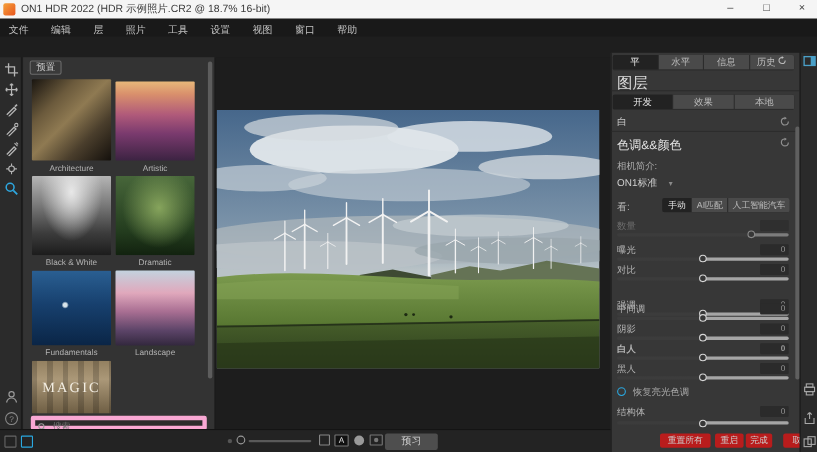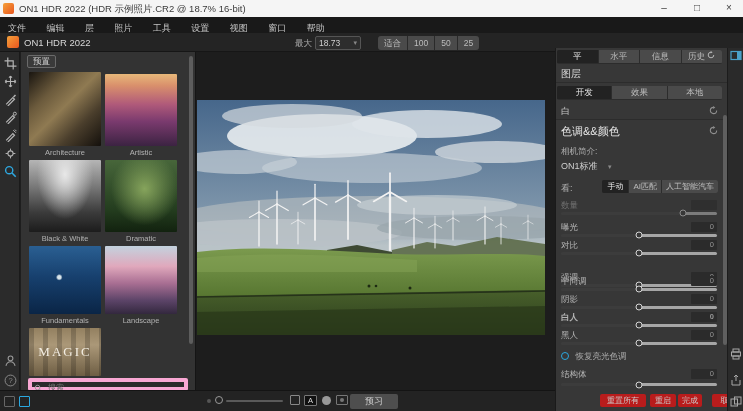--- a/index.html
+++ b/index.html
@@ -101,32 +101,20 @@
     <span class="menu-item">编辑</span>
     <span class="menu-item">层</span>
     <span class="menu-item">照片</span>
     <span class="menu-item">工具</span>
     <span class="menu-item">设置</span>
     <span class="menu-item">视图</span>
     <span class="menu-item">窗口</span>
     <span class="menu-item">帮助</span>
   </div>
 
-  <div id="appheader">
-    <span id="ah-logo"></span>
-    <span id="ah-name">ON1 HDR 2022</span>
-    <span id="zoom-label">最大</span>
-    <span id="zoom-box"><span>18.73</span><span class="chev">▾</span></span>
-    <span id="fit-group">
-      <span class="seg">适合</span>
-      <span class="seg">100</span>
-      <span class="seg">50</span>
-      <span class="seg">25</span>
-    </span>
-  </div>
 
   <div id="toolrail">
     <svg class="rail-ic" style="top:5px" viewBox="0 0 12 12">
         <path d="M3.5,0.5 V8.5 H11.5 M0.5,3.5 H8.5 V11.5" fill="none" stroke="#b5b5b5" stroke-width="1.1"></path>
       </svg>
     <svg class="rail-ic" style="top:23px" viewBox="0 0 12 12">
         <path d="M6,1 V11 M1,6 H11 M6,1 L4.6,2.4 M6,1 L7.4,2.4 M6,11 L4.6,9.6 M6,11 L7.4,9.6 M1,6 L2.4,4.6 M1,6 L2.4,7.4 M11,6 L9.6,4.6 M11,6 L9.6,7.4" fill="none" stroke="#b5b5b5" stroke-width="1"></path>
       </svg>
     <svg class="rail-ic" style="top:41px" viewBox="0 0 12 12">
         <path d="M2,10.5 L8.2,4.3 L9.7,5.8 L3.5,12" fill="none" stroke="#b5b5b5" stroke-width="1.1"></path>
@@ -254,21 +242,21 @@
     <div class="rtabs" style="top:2px;height:14px;">
       <span class="seg active">平</span>
       <span class="seg">水平</span>
       <span class="seg">信息</span>
       <span class="seg"><span>历史</span> <svg width="8" height="8" viewBox="0 0 10 10">
             <path d="M8.5,5 A3.5,3.5 0 1 1 5,1.5" fill="none" stroke="#bbb" stroke-width="1.2"></path>
             <path d="M4.6,0 L7,1.6 L4.6,3.2 Z" fill="#bbb"></path>
           </svg></span>
     </div>
 
-    <div class="hdr-row" style="top:19px;font-size:10px;">图层</div>
+    <div class="hdr-row" style="top:19px;font-size:14px;">图层</div>
     <div class="divider" style="top:34px;"></div>
 
     <div class="rtabs" style="top:38px;height:14px;">
       <span class="seg active">开发</span>
       <span class="seg">效果</span>
       <span class="seg">本地</span>
     </div>
 
     <div class="hdr-row" style="top:57px;font-size:9px;color:#c8c8c8;">
       <span>白</span>

